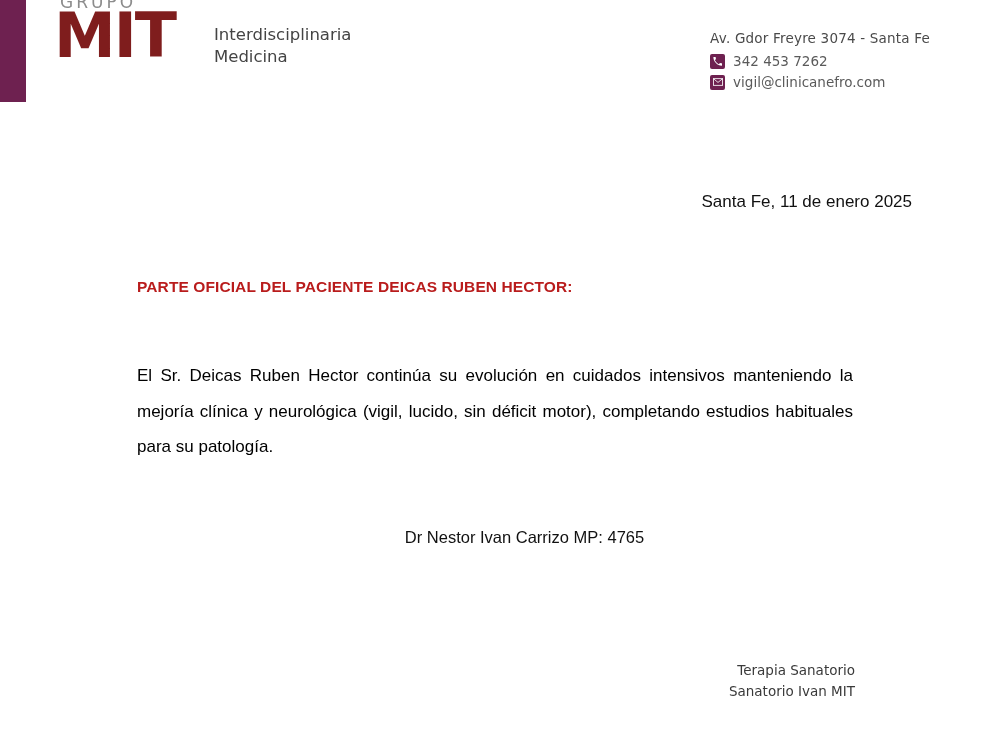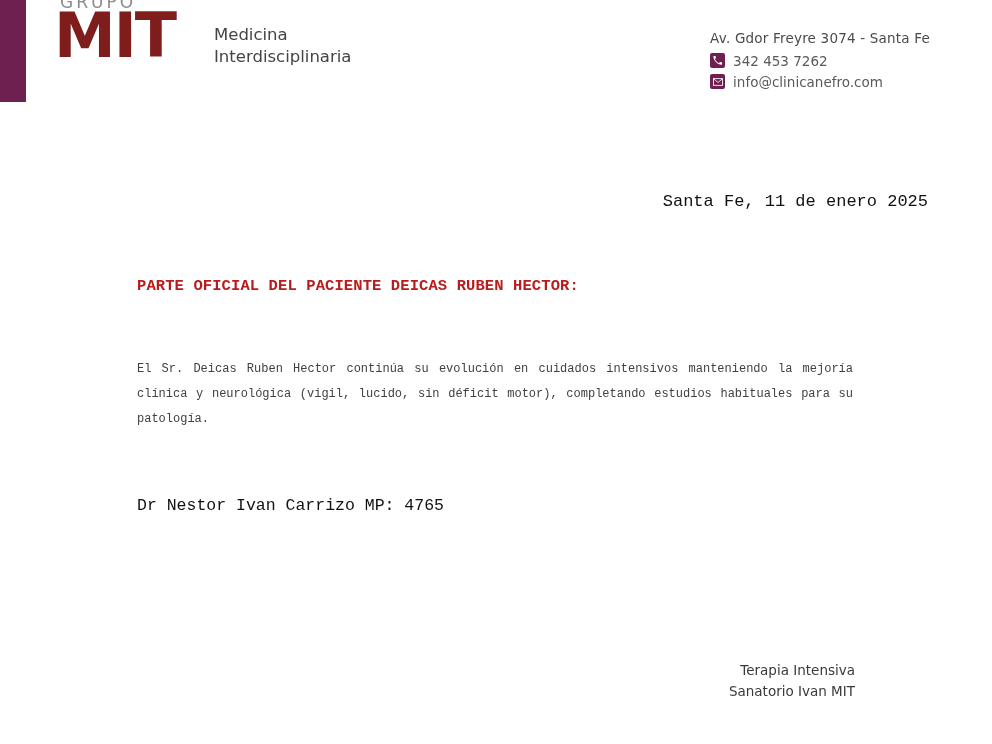--- a/index.html
+++ b/index.html
@@ -89,21 +89,21 @@
 
   .contact-address {
     font-size: 13.5px;
     color: #4a4a4a;
     letter-spacing: 0.2px;
     margin-bottom: 7px;
   }
 
   .contact-line {
     display: flex;
-    align-items: flex-start;
+    align-items: center;
     font-size: 13.5px;
     color: #5a5a5a;
     margin-bottom: 5px;
   }
 
   .contact-icon {
     width: 15px;
     height: 15px;
     border-radius: 2px;
     background: #6e2150;
@@ -111,54 +111,54 @@
     display: inline-flex;
     align-items: center;
     justify-content: center;
     flex: 0 0 auto;
   }
 
   .contact-icon svg { display: block; }
 
   
   .doc-body {
-    padding: 0 64px 0 137px;
-    font-family: Liberation Mono, monospace;
+    padding: 0 80px 0 137px;
   }
 
   .date-line {
     text-align: right;
     font-size: 17px;
     color: #111111;
     margin-top: 74px;
     margin-right: 0px;
   }
 
   .subject-line {
     margin-top: 66px;
     font-size: 15.5px;
     font-weight: bold;
     letter-spacing: 0.1px;
     color: #b91c1c;
   }
 
   .paragraph {
     margin-top: 62px;
-    font-size: 12px;
+    font-size: 17px;
     line-height: 2.1;
     text-align: justify;
-    color: #404040;
+    color: #000000;
     max-width: 716px;
   }
 
   .signature {
     margin-top: 56px;
     font-size: 16.5px;
     line-height: 2.0;
     color: #111111;
+    text-align: center;
   }
 
   .footer {
     position: absolute;
     right: 137px;
     bottom: 14px;
     text-align: right;
     font-family: "DejaVu Sans", sans-serif;
     font-size: 13.5px;
     line-height: 1.55;
@@ -173,60 +173,60 @@
   <div class="header">
 
     <div class="purple-bar"></div>
 
     <div class="logo-block">
       <div class="logo-mark">
         <div class="grupo-word">GRUPO</div>
         <div class="mit-word">MIT</div>
       </div>
       <div class="logo-tagline">
+        <div>Interdisciplinaria</div>
         <div>Medicina</div>
-        <div>Interdisciplinaria</div>
       </div>
     </div>
 
     <div class="contact-block">
       <div class="contact-address">Av. Gdor Freyre 3074 - Santa Fe</div>
       <div class="contact-line">
         <span class="contact-icon">
           <svg width="9" height="9" viewBox="0 0 24 24" aria-hidden="true">
             <path fill="#ffffff" d="M6.6 10.8c1.9 3.7 5 6.7 8.6 8.6l2.9-2.9c.4-.4.9-.5 1.3-.3 1.2.4 2.5.6 3.8.6.7 0 1.2.5 1.2 1.2V22c0 .7-.5 1.2-1.2 1.2C11.9 23.2 1 12.3 1 .8 1 .1 1.5-.4 2.2-.4H6c.7 0 1.2.5 1.2 1.2 0 1.4.2 2.6.6 3.8.1.4 0 .9-.3 1.3l-2.9 2.9z"></path>
           </svg>
         </span>
         <span>342 453 7262</span>
       </div>
       <div class="contact-line">
         <span class="contact-icon">
           <svg width="10" height="8" viewBox="0 0 24 18" aria-hidden="true">
             <rect x="1" y="1" width="22" height="16" fill="none" stroke="#ffffff" stroke-width="2"></rect>
             <path d="M1 1 L12 10 L23 1" fill="none" stroke="#ffffff" stroke-width="2"></path>
           </svg>
         </span>
-        <span>info@clinicanefro.com</span>
+        <span>vigil@clinicanefro.com</span>
       </div>
     </div>
 
   </div>
 
   <div class="doc-body">
 
     <div class="date-line">Santa Fe, 11 de enero 2025</div>
 
     <div class="subject-line">PARTE OFICIAL DEL PACIENTE DEICAS RUBEN HECTOR:</div>
 
     <div class="paragraph">El Sr. Deicas Ruben Hector continúa su evolución en cuidados intensivos manteniendo la mejoría clínica y neurológica (vigil, lucido, sin déficit motor), completando estudios habituales para su patología.</div>
 
     <div class="signature">
       <div>Dr Nestor Ivan Carrizo MP: 4765</div>
     </div>
 
   </div>
 
   <div class="footer">
-    <div>Terapia Intensiva</div>
+    <div>Terapia Sanatorio</div>
     <div>Sanatorio Ivan MIT</div>
   </div>
 
 </div>
 
 </body></html>

